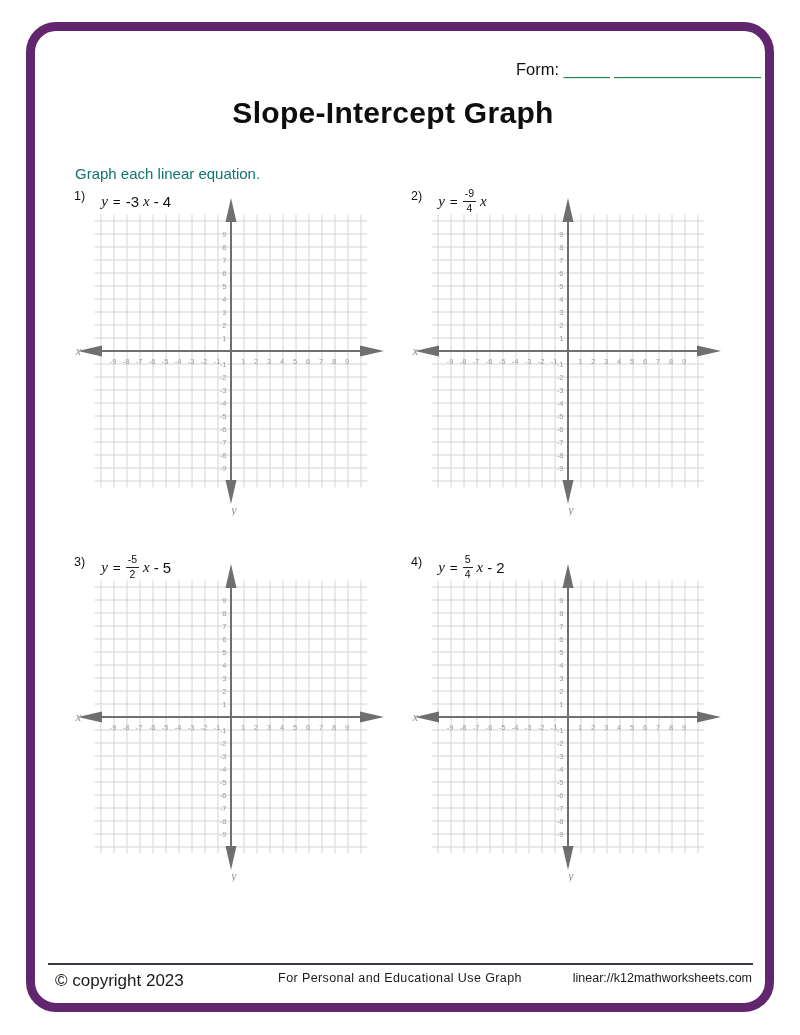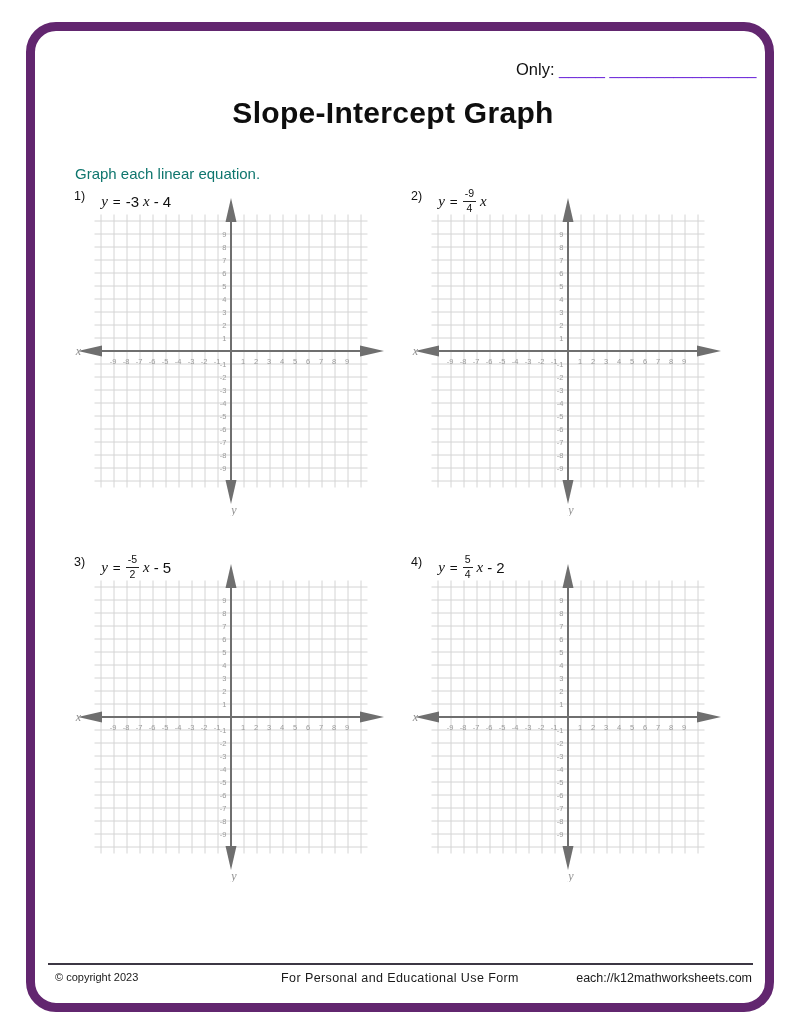--- a/index.html
+++ b/index.html
@@ -5,21 +5,21 @@
   html,body{margin:0;padding:0;background:#fff;}
   .page{
     position:relative;width:800px;height:1035px;background:#ffffff;
     font-family:"Liberation Sans",sans-serif;overflow:hidden;color:#1a1a1a;
   }
   .frame{
     position:absolute;left:26px;top:22px;width:748px;height:990px;
     box-sizing:border-box;border:9px solid #62266f;border-radius:30px;
   }
   .name-row{position:absolute;top:60px;left:516px;font-size:16.5px;color:#111;white-space:nowrap;}
-  .name-line{color:#6d28d9;}
+  .name-line{color:#15803d;}
   .title{
     position:absolute;top:96px;left:0;width:786px;text-align:center;
     font-size:30px;font-weight:700;color:#0e0e0e;letter-spacing:.3px;
   }
   .instruction{position:absolute;top:165px;left:75px;font-size:15px;color:#0f766e;}
   .problem{position:absolute;width:330px;height:330px;}
   .pos-0{left:66px;top:186px;}
   .pos-1{left:403px;top:186px;}
   .pos-2{left:66px;top:552px;}
   .pos-3{left:403px;top:552px;}
@@ -28,32 +28,32 @@
   .equation{display:inline-flex;align-items:center;gap:4px;font-size:15px;color:#111;min-height:30px;}
   .equation .var{font-family:"Liberation Serif",serif;font-style:italic;font-size:15px;}
   .equation .rel{font-size:13.5px;padding:0 1px;}
   .equation .coef{font-size:15px;}
   .equation .suffix{font-size:15px;white-space:pre;}
   .frac{display:inline-flex;flex-direction:column;align-items:center;line-height:1.05;font-size:10.5px;color:#111;}
   .frac .fnum{border-bottom:1px solid #222;padding:0 2px 1px 2px;}
   .frac .fden{padding-top:1px;}
   svg.gridplot{position:absolute;left:0;top:0;font-family:"Liberation Sans",sans-serif;}
   .footer-rule{position:absolute;left:48px;top:963px;width:705px;height:2px;background:#3c3744;}
-  .footer-copy{position:absolute;top:971px;left:55px;font-size:11px;color:#1a1a1a;}
+  .footer-copy{position:absolute;top:971px;left:55px;font-size:17px;color:#1a1a1a;}
   .footer-usage{position:absolute;top:971px;left:0;width:800px;text-align:center;font-size:12.5px;color:#1a1a1a;letter-spacing:.4px;}
   .footer-url{position:absolute;top:971px;right:48px;font-size:12.5px;color:#1a1a1a;}
 </style>
 </head>
 <body>
 
 <div class="page">
   <div class="frame"></div>
 
   <div class="name-row">
-    <span>Only:</span>
+    <span>Form:</span>
     <span class="name-line">_____ ________________</span>
   </div>
 
   <div class="title">Slope-Intercept Graph</div>
 
   <div class="instruction">Graph each linear equation.</div>
 
   <div id="problems">
   <div class="problem pos-0">
     <div class="eq-row">
@@ -463,15 +463,15 @@
           <text x="-4.5" y="106.8" text-anchor="end" font-size="7.5" fill="#9b9b9b">-8</text>
           <text x="-4.5" y="119.8" text-anchor="end" font-size="7.5" fill="#9b9b9b">-9</text>
           <text x="-150" y="4" text-anchor="end" font-size="12" fill="#8f8f8f" font-style="italic" font-family="Liberation Serif, serif">x</text>
           <text x="3" y="163" text-anchor="middle" font-size="12" fill="#8f8f8f" font-style="italic" font-family="Liberation Serif, serif">y</text>
         </svg>
   </div>
 </div>
 
   <div class="footer-rule"></div>
   <div class="footer-copy">© copyright 2023</div>
-  <div class="footer-usage">For Personal and Educational Use Form</div>
-  <div class="footer-url">each://k12mathworksheets.com</div>
+  <div class="footer-usage">For Personal and Educational Use Graph</div>
+  <div class="footer-url">linear://k12mathworksheets.com</div>
 </div>
 
 </body></html>

